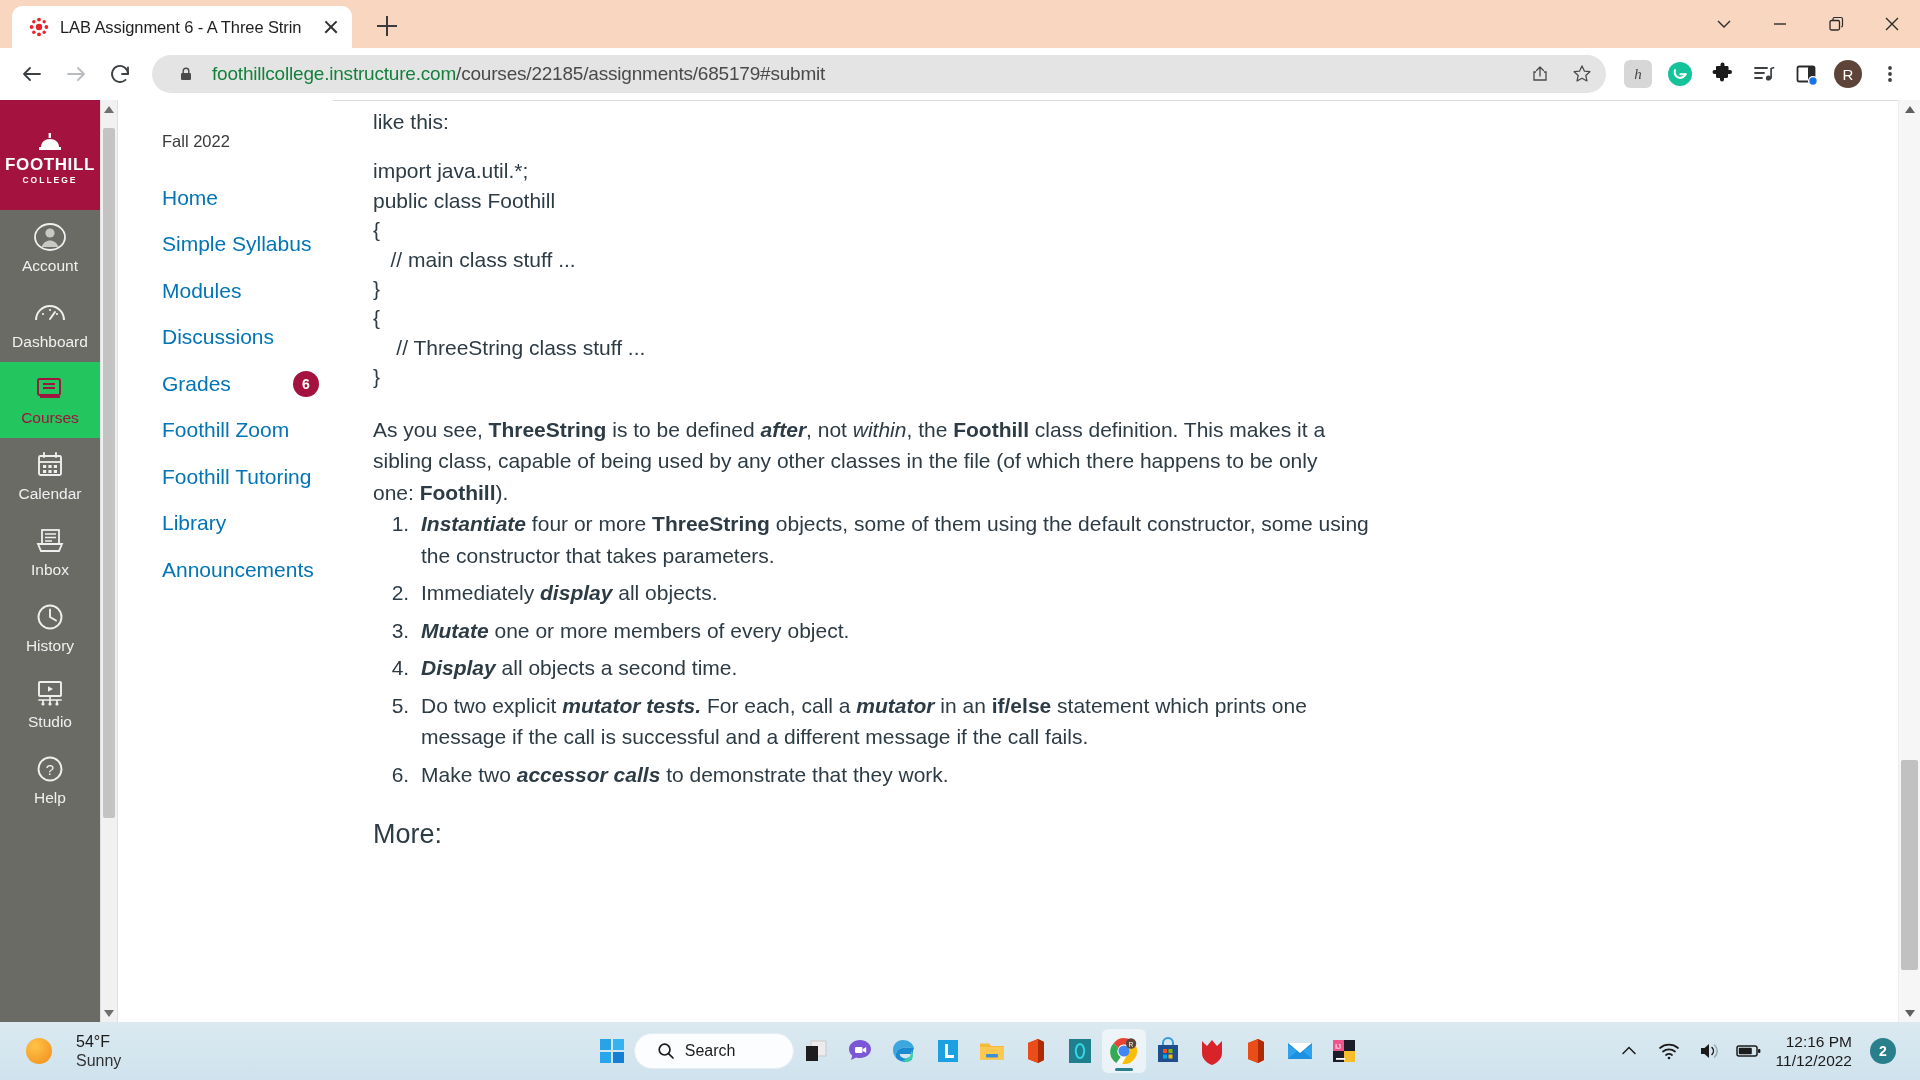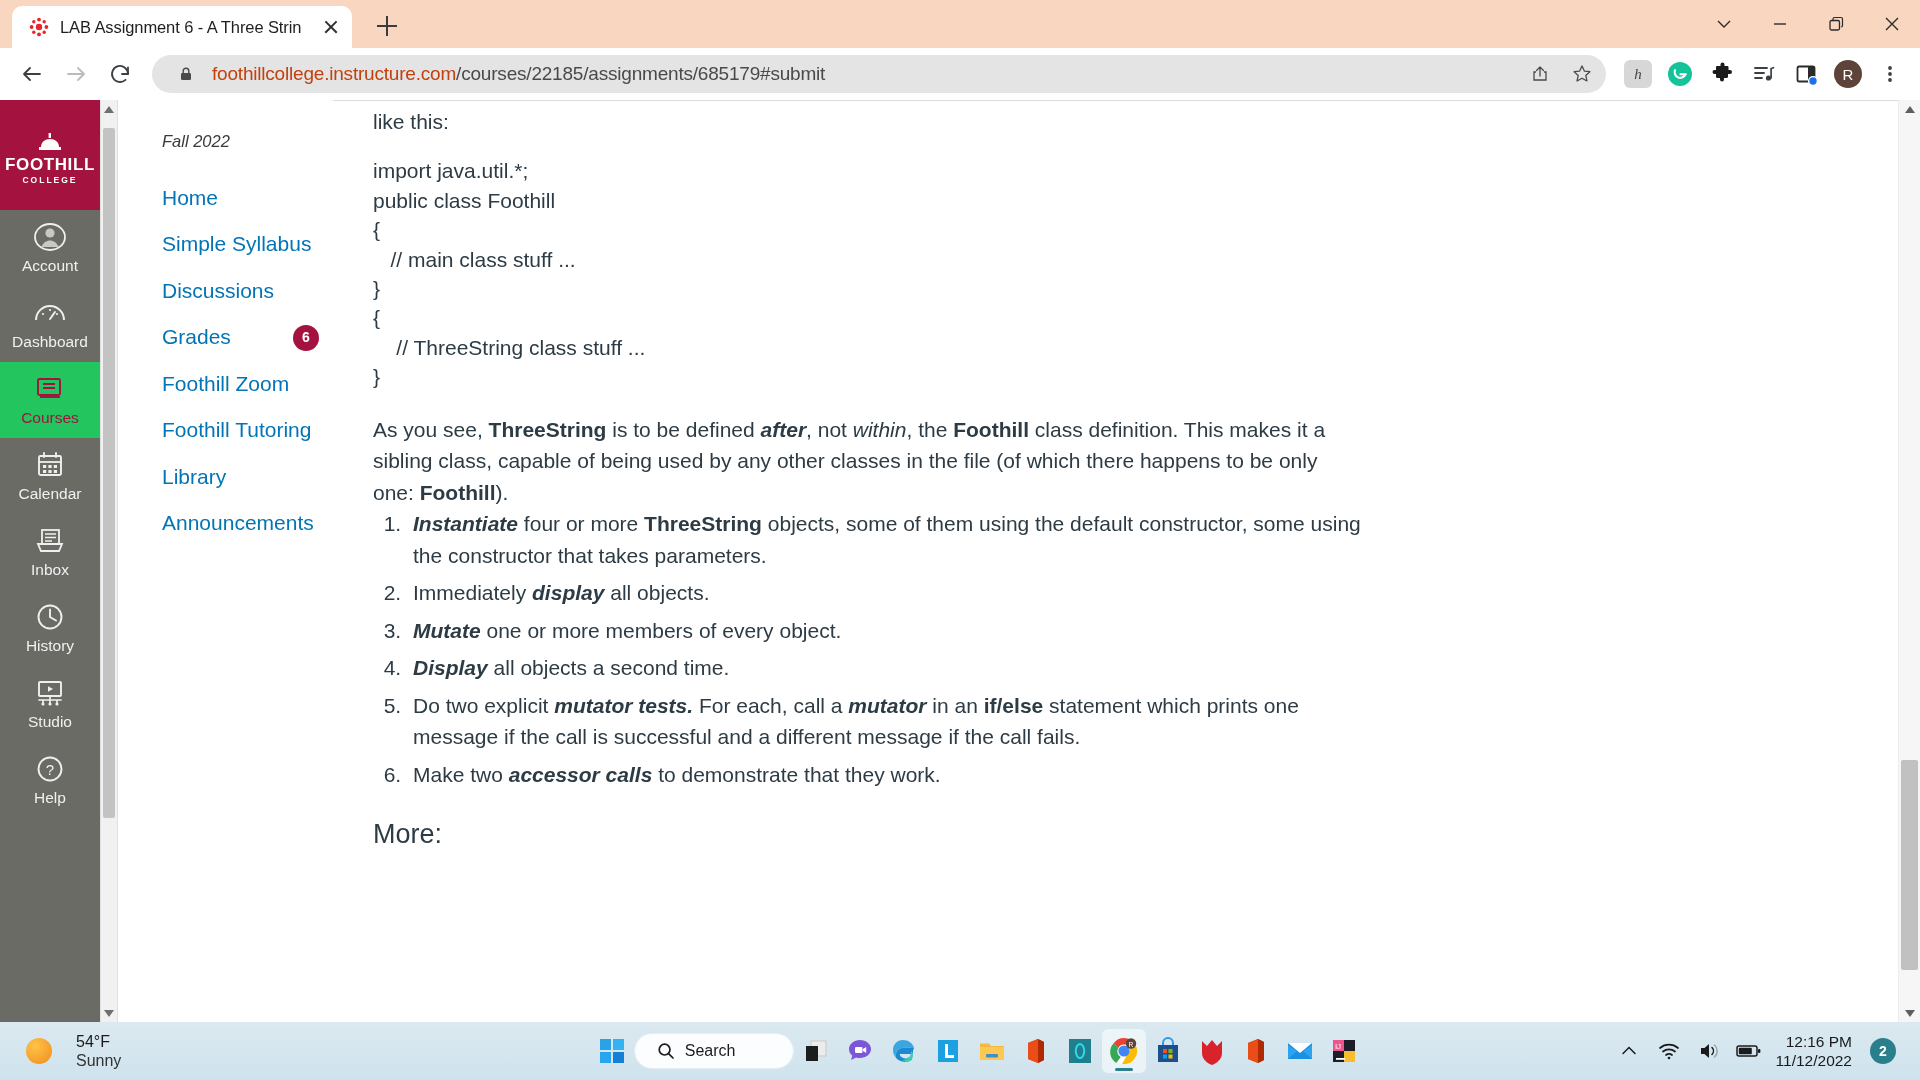--- a/index.html
+++ b/index.html
@@ -54,21 +54,21 @@
   .navbtn { width:40px; height:40px; display:flex; align-items:center; justify-content:center; cursor:pointer; }
   .omnibox {
     flex:1; height:38px; background:#e4e4e4; border-radius:19px;
     display:flex; align-items:center; padding:0 8px 0 18px; gap:10px;
     margin: 0 8px;
   }
   .omnibox .url {
     flex:1; font-size:19px; color:#4a4a4a; letter-spacing:-0.2px;
     white-space:nowrap; overflow:hidden;
   }
-  .omnibox .url b { color:#c2410c; font-weight:400; }
+  .omnibox .url b { color:#15803d; font-weight:400; }
   .omni-icon { width:32px; height:32px; display:flex; align-items:center; justify-content:center; cursor:pointer; }
   .ext-icon { width:36px; height:36px; display:flex; align-items:center; justify-content:center; cursor:pointer; margin-left:2px; position:relative; }
 
   
   #page { display:flex; height: 922px; background:#fff; position:relative; }
 
   
   .globalnav {
     width: 100px; background:#6b6b65; color:#fff; flex:0 0 100px;
     display:flex; flex-direction:column; align-items:stretch;
@@ -92,21 +92,21 @@
     width:18px; background:#f1f1f1; flex:0 0 18px; position:relative;
     border-left:1px solid #e0e0e0; border-right:1px solid #e0e0e0;
   }
   .leftscroll .thumb { position:absolute; left:2px; right:2px; top:28px; height:690px; background:#c3c3c3; border-radius:2px; }
   .scroll-arrow { position:absolute; left:0; right:0; height:18px; display:flex; align-items:center; justify-content:center; }
 
   
   .coursenav {
     width: 215px; flex:0 0 215px; background:#fff; padding:32px 0 0 12px;
   }
-  .term { font-size:16.5px; font-style:italic; color:#3a3a3a; padding-left:32px; margin-bottom:24px; }
+  .term { font-size:16.5px; color:#3a3a3a; padding-left:32px; margin-bottom:24px; }
   .cnav-item {
     display:flex; align-items:center; justify-content:space-between;
     padding:8px 14px 8px 32px; font-size:21px; color:#0374b5; cursor:pointer;
     line-height:1.45;
   }
   .badge {
     background:#a4123f; color:#fff; border-radius:50%;
     min-width:26px; height:26px; font-size:14px; font-weight:bold;
     display:flex; align-items:center; justify-content:center;
   }
@@ -114,21 +114,21 @@
   
   .content {
     flex:1; padding: 0 40px 0 40px; overflow:hidden; position:relative;
     color:#2d3b45; font-size:21px; line-height:1.5;
   }
   .content .topline { height:1px; background:#dcdcdc; margin:0 -40px 0 -40px; }
   .code-line { font-size:21px; line-height:1.4; white-space:pre; color:#2d3b45; }
   .para { margin: 22px 0 0 0; }
   .h2 { font-size:30px; font-weight:400; margin: 32px 0 14px; color:#2d3b45; line-height:1.35; }
   ol.steps { margin: 0 0 0 34px; }
-  ol.steps li { margin-bottom:6px; padding-left:6px; }
+  ol.steps li { margin-bottom:6px; padding-left:6px;margin-left:8px; }
   .h3more { font-size:27px; font-weight:400; margin-top:24px; color:#2d3b45; }
 
   .rightscroll {
     width:22px; flex:0 0 22px; background:#f6f6f6; position:relative;
     border-left:1px solid #ededed;
   }
   .rightscroll .thumb { position:absolute; left:2px; right:2px; top:660px; height:210px; background:#c1c1c1; border-radius:2px; }
 
   
   #taskbar {
@@ -433,20 +433,23 @@
 
     <div class="coursenav">
       <div class="term">Fall 2022</div>
       <div class="cnav-item">
         <span>Home</span>
       </div>
       <div class="cnav-item">
         <span>Simple Syllabus</span>
       </div>
       <div class="cnav-item">
+        <span>Modules</span>
+      </div>
+      <div class="cnav-item">
         <span>Discussions</span>
       </div>
       <div class="cnav-item">
         <span>Grades</span>
         <span class="badge">6</span>
       </div>
       <div class="cnav-item">
         <span>Foothill Zoom</span>
       </div>
       <div class="cnav-item">

